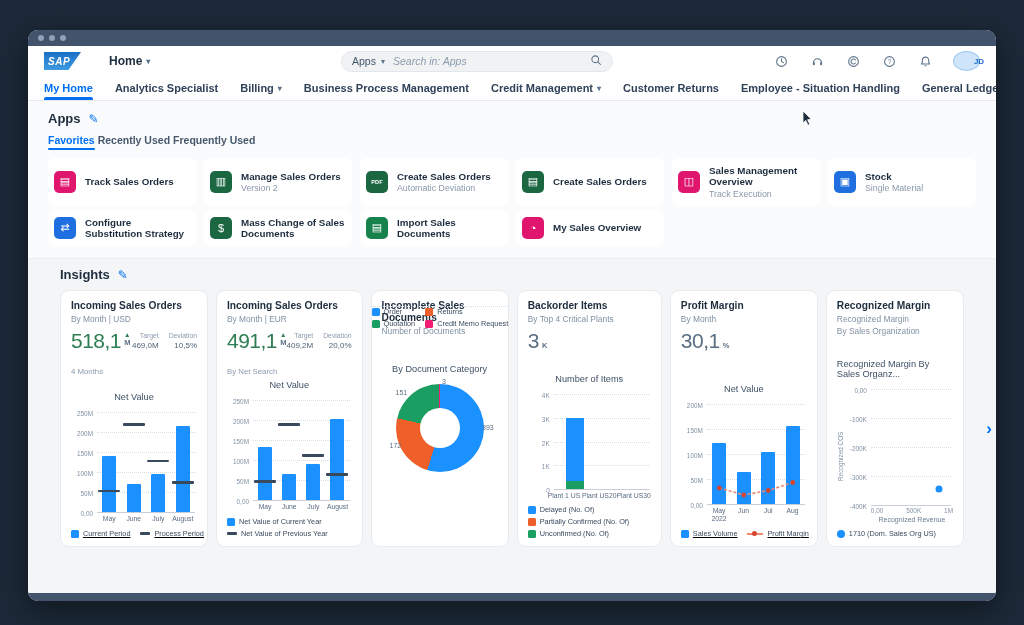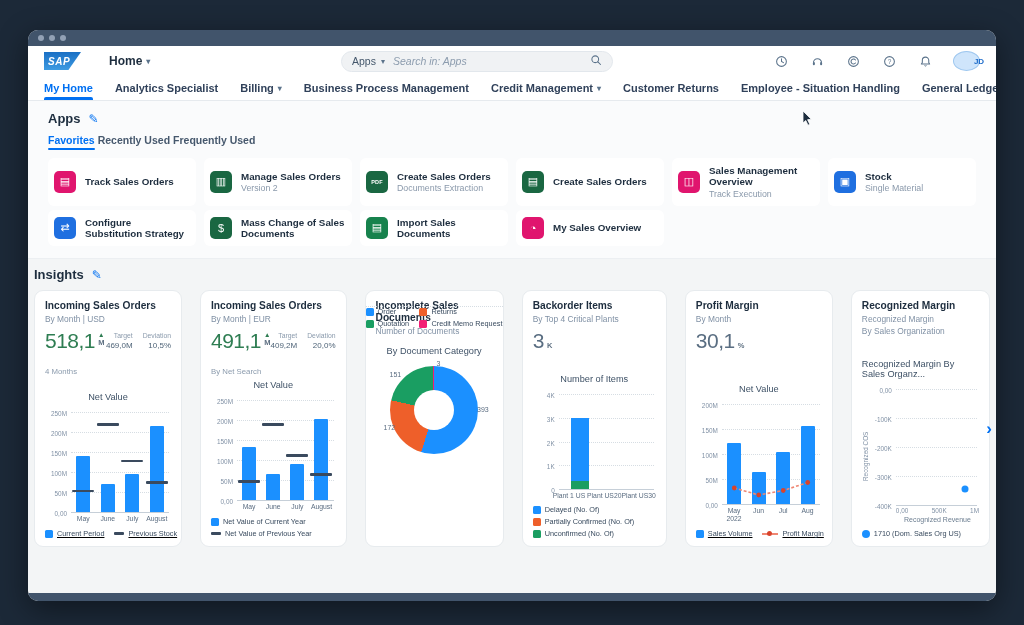--- a/index.html
+++ b/index.html
@@ -48,22 +48,22 @@
   .apps-tab.active { color:#0070f2; }
   .apps-tab.active::after { content:""; position:absolute; left:0; right:0; bottom:0; height:2px; background:#0070f2; border-radius:2px; }
   .tiles-grid { display:grid; grid-template-columns:repeat(6,1fr); gap:4px 8px; margin-top:8px; }
   .tile { display:flex; align-items:center; gap:9px; background:#fff; border-radius:6px; padding:7px 6px; cursor:pointer; }
   .tile-icon { flex:0 0 22px; width:22px; height:22px; border-radius:5px; color:#fff; font-size:11px;
     display:flex; align-items:center; justify-content:center; }
   .tile-icon.pdf { font-size:5.5px; font-weight:700; letter-spacing:.2px; }
   .tile-title { font-size:9.8px; font-weight:700; color:#1d2d3e; line-height:1.15; }
   .tile-sub { font-size:8.8px; color:#8a99ab; margin-top:1px; }
 
-  .insights-band { padding:8px 6px 0; position:relative; }
-  .cards-row { display:flex; gap:18px; margin-top:8px; }
+  .insights-band { padding:8px 32px 0; position:relative; }
+  .cards-row { display:flex; gap:8px; margin-top:8px; }
   .card { width:148px; height:257px; background:#fff; border:1px solid #e7ebee; border-radius:9px;
     padding:9px 10px 8px; display:flex; flex-direction:column; position:relative; cursor:pointer; }
   .card-title { font-size:10.2px; font-weight:700; color:#1d2d3e; line-height:1.15; }
   .card-sub { font-size:8.4px; color:#8091a5; margin-top:2px; }
   .value-row { display:flex; align-items:flex-start; justify-content:space-between; margin-top:6px; }
   .big-num { display:flex; align-items:flex-start; }
   .num { font-size:21px; font-weight:400; letter-spacing:-.5px; line-height:1; }
   .num.green { color:#2e7d52; } .num.gray { color:#5a6e82; }
   .trend-col { display:flex; flex-direction:column; align-items:center; margin-left:3px; margin-top:1px; }
   .trend-arrow { font-size:6.5px; color:#2e7d52; line-height:1.1; }
@@ -239,21 +239,21 @@
             <span class="tile-icon" style="background: rgb(26, 103, 66);">▥</span>
             <div class="tile-text">
               <div class="tile-title">Manage Sales Orders</div>
               <div class="tile-sub">Version 2</div>
             </div>
           </div>
           <div class="tile">
             <span class="tile-icon pdf" style="background: rgb(26, 103, 66);">PDF</span>
             <div class="tile-text">
               <div class="tile-title">Create Sales Orders</div>
-              <div class="tile-sub">Documents Extraction</div>
+              <div class="tile-sub">Automatic Deviation</div>
             </div>
           </div>
           <div class="tile">
             <span class="tile-icon" style="background: rgb(26, 103, 66);">▤</span>
             <div class="tile-text">
               <div class="tile-title">Create Sales Orders</div>
             </div>
           </div>
           <div class="tile">
             <span class="tile-icon" style="background: rgb(224, 21, 110);">◫</span>
@@ -358,21 +358,21 @@
                 <span>August</span>
               </div>
             </div>
             <div class="legend row">
               <div class="lg-item">
                 <span class="sw-square" style="background: rgb(27, 144, 255);"></span>
                 <span>Current Period</span>
               </div>
               <div class="lg-item">
                 <span class="sw-dash" style="background: rgb(58, 74, 94);"></span>
-                <span>Previous Stock</span>
+                <span>Process Period</span>
               </div>
             </div>
           </article>
           <article class="card">
             <div class="card-title">Incoming Sales Orders</div>
             <div class="card-sub">By Month | EUR</div>
             <div class="value-row">
               <div class="big-num">
                 <span class="num green">491,1</span>
                 <span class="trend-col">
@@ -433,21 +433,21 @@
               <div class="lg-item">
                 <span class="sw-dash" style="background: rgb(58, 74, 94);"></span>
                 <span>Net Value of Previous Year</span>
               </div>
             </div>
           </article>
           <article class="card">
             <div class="card-title">Incomplete Sales Documents</div>
             <div class="card-sub">Number of Documents</div>
             <div class="chart-box donut-wrap">
-              <div class="chart-title" style="margin-top: 6px;">By Document Category</div>
+              <div class="chart-title" style="margin-top: 24px;">By Document Category</div>
               <div style="position: relative;">
                 <div class="donut" style="background: conic-gradient(rgb(27, 144, 255) 0deg, rgb(27, 144, 255) 196.77deg, rgb(238, 95, 42) 196.77deg, rgb(238, 95, 42) 282.89deg, rgb(26, 158, 98) 282.89deg, rgb(26, 158, 98) 358.5deg, rgb(243, 29, 116) 358.5deg, rgb(243, 29, 116) 360deg);"></div>
                 <span class="dlabel" style="right: 4px; top: 46%;">393</span>
                 <span class="dlabel" style="left: 8px; top: 66%;">172</span>
                 <span class="dlabel" style="left: 14px; top: 6%;">151</span>
                 <span class="dlabel" style="left: 52%; top: -6px;">3</span>
               </div>
             </div>
             <div class="legend grid">
               <div class="lg-item">

